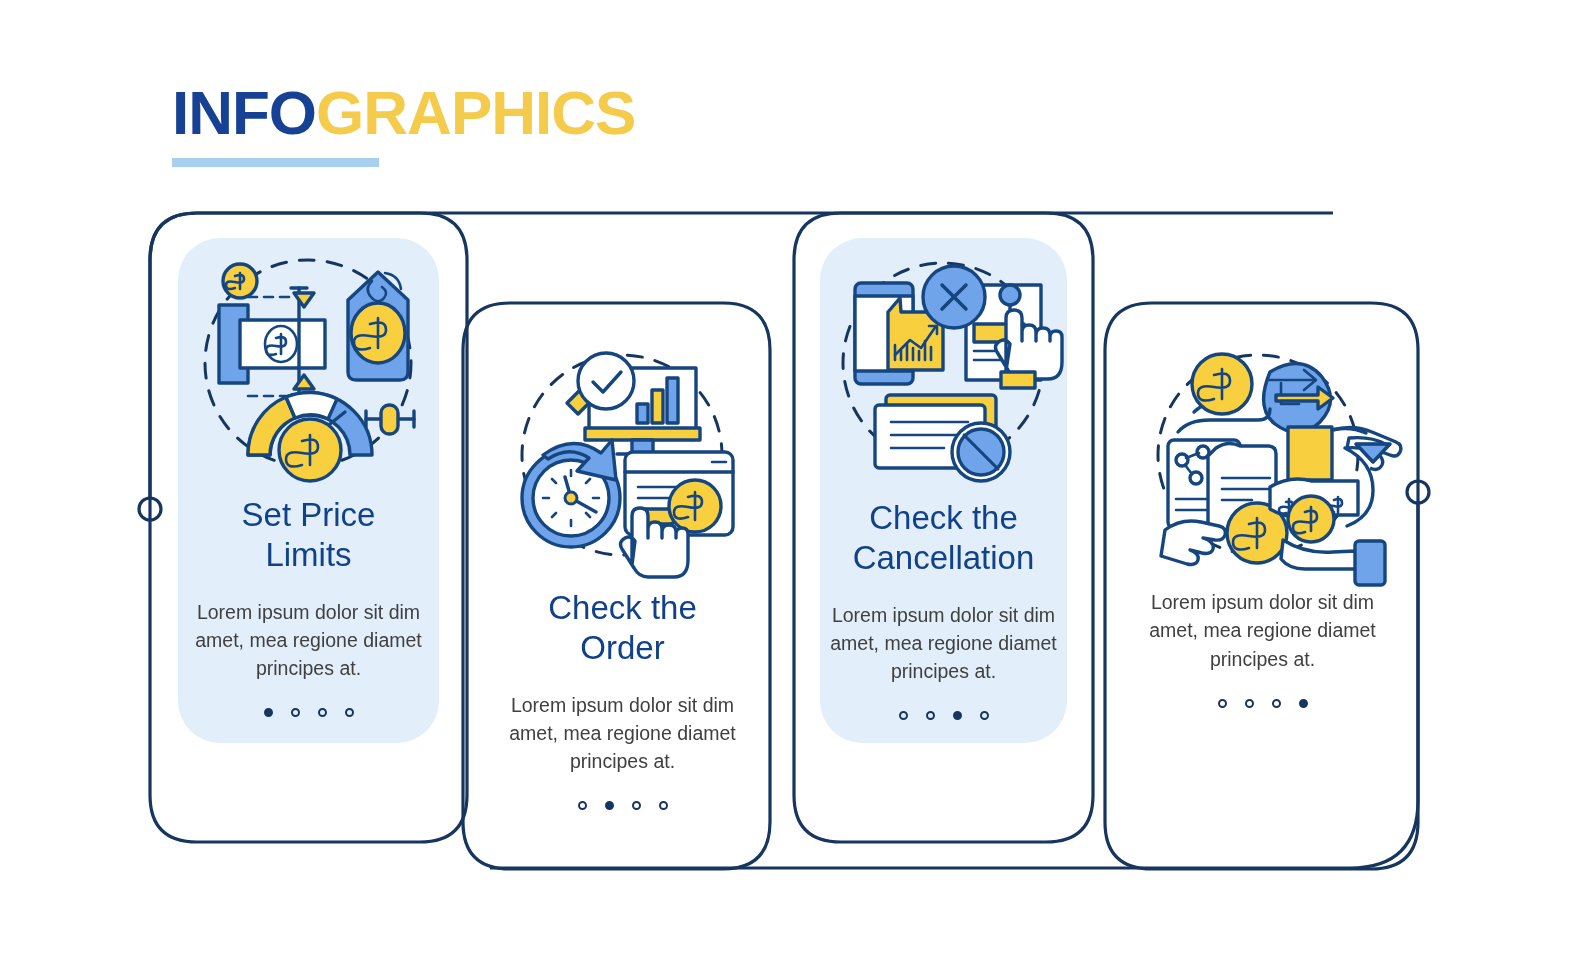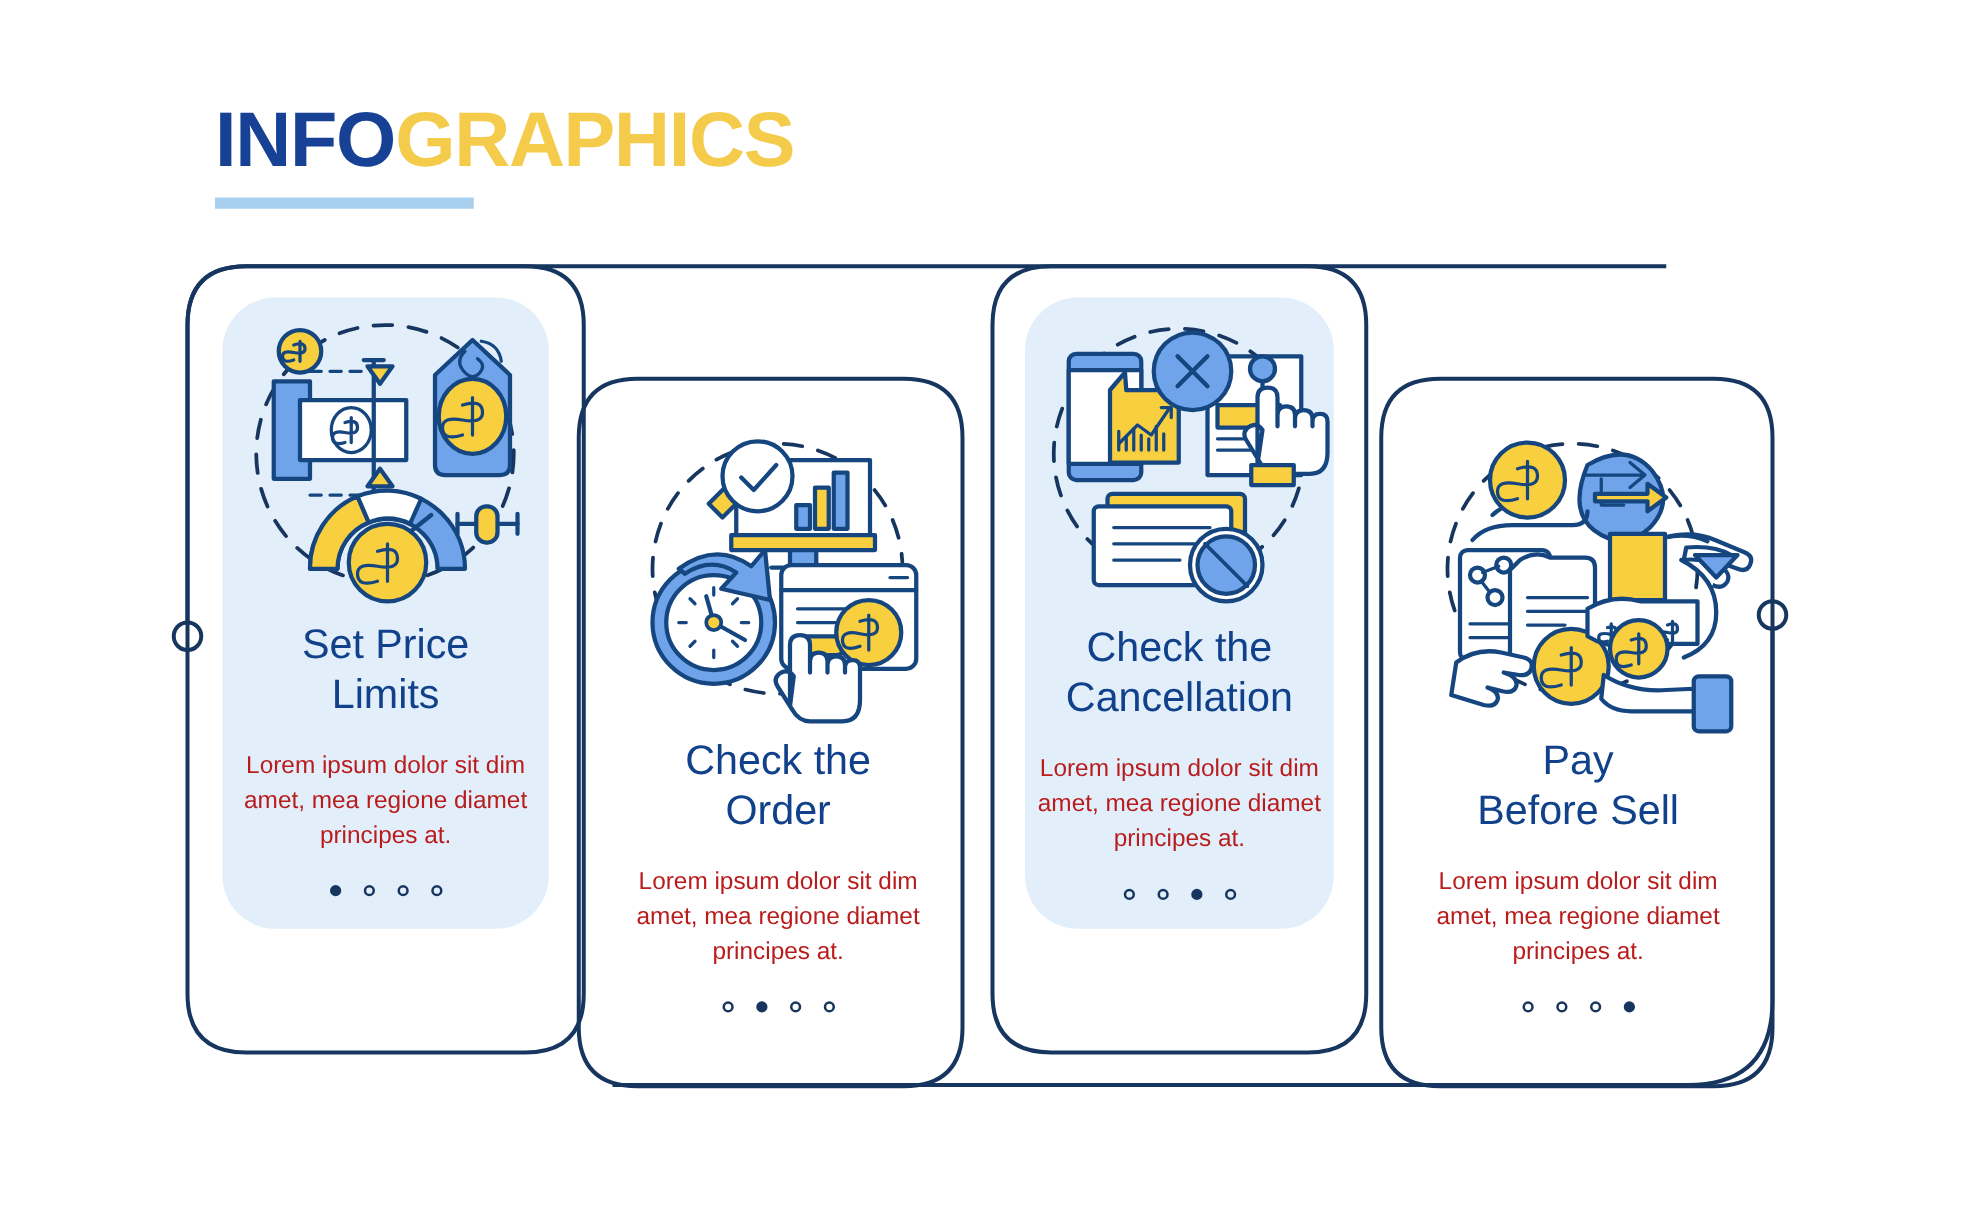--- a/index.html
+++ b/index.html
@@ -25,21 +25,21 @@
   }
   
   #art{position:absolute;left:0;top:0;width:1573px;height:980px;}
   
   .card-text{position:absolute;text-align:center;}
   .card-head{
     color:#10418a;font-weight:normal;font-size:33px;line-height:1.22;
     margin:0 0 22px 0;white-space:pre-line;
   }
   .card-body{
-    color:#b91c1c;font-size:19.5px;line-height:1.45;margin:0;
+    color:#404040;font-size:19.5px;line-height:1.45;margin:0;
     white-space:pre-line;
   }
   .dots{display:flex;justify-content:center;gap:18px;margin-top:26px;}
   .dot{width:9px;height:9px;border-radius:50%;
        border:2px solid #16355f;box-sizing:border-box;background:transparent;}
   .dot.on{background:#16355f;}
 </style>
 </head>
 <body>
 
@@ -285,22 +285,20 @@
 principes at.</p>
     <div class="dots">
       <span class="dot"></span>
       <span class="dot"></span>
       <span class="dot on"></span>
       <span class="dot"></span>
     </div>
   </div>
 
   <div class="card-text" style="left:1125px;top:588px;width:275px;">
-    <p class="card-head">Pay
-Before Sell</p>
     <p class="card-body">Lorem ipsum dolor sit dim
 amet, mea regione diamet
 principes at.</p>
     <div class="dots">
       <span class="dot"></span>
       <span class="dot"></span>
       <span class="dot"></span>
       <span class="dot on"></span>
     </div>
   </div>

